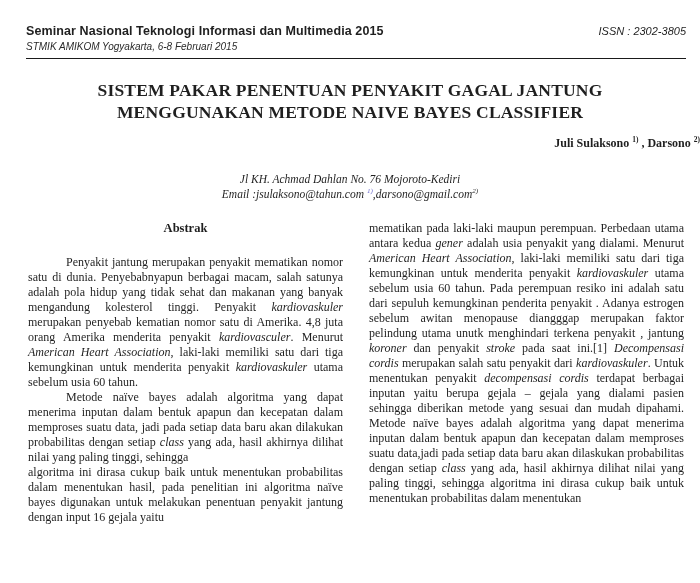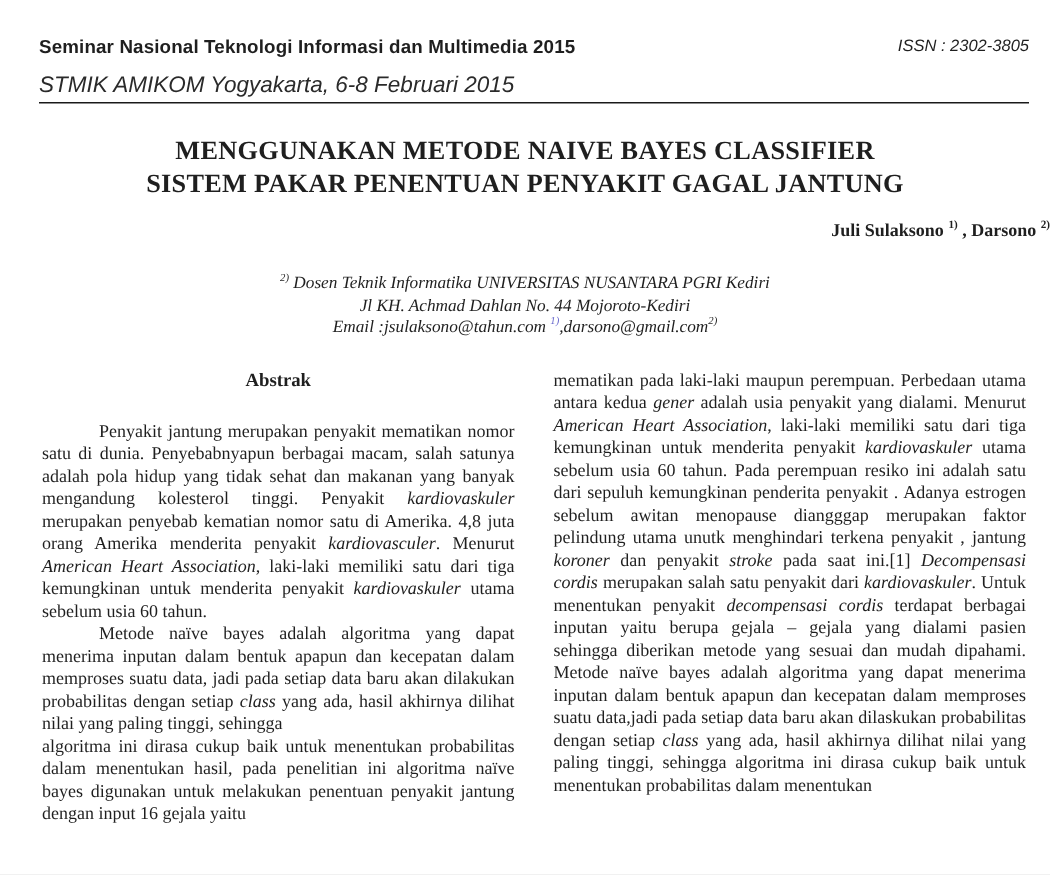--- a/index.html
+++ b/index.html
@@ -14,21 +14,21 @@
     overflow: hidden;
   }
   
   .header-row {
     display: flex; justify-content: space-between; align-items: flex-start;
     margin: 24px 14px 0 26px;
     font-family: "Liberation Sans", sans-serif;
     gap: 20px;
   }
   .conf-name { font-weight: bold; font-size: 12.5px; line-height: 14px; letter-spacing: 0.1px; }
-  .conf-venue { font-style: italic; font-size: 15px; line-height: 13px; margin-top: 12px; color: #2a2a2a; }
+  .conf-venue { font-style: italic; font-size: 10px; line-height: 13px; margin-top: 2px; color: #2a2a2a; }
   .issn { font-weight: normal; font-style: italic; font-size: 11px; line-height: 14px; white-space: nowrap; }
   .rule { border: 0; border-top: 1.6px solid #1a1a1a; margin: 5px 14px 0 26px; }
   
   .title { margin-top: 20px; text-align: center; font-weight: bold; font-size: 17.5px; line-height: 22px; letter-spacing: 0.2px; }
   .authors { margin-top: 13px; text-align: right; font-weight: bold; font-size: 12px; }
   .affiliations { margin-top: 21px; text-align: center; font-style: italic; font-size: 11.5px; line-height: 14.5px; }
   
   .cols {
     display: flex; gap: 26px;
     margin: 20px 16px 3px 28px;
@@ -53,29 +53,28 @@
     <div>
       <div class="conf-name">Seminar Nasional Teknologi Informasi dan Multimedia 2015</div>
       <div class="conf-venue">STMIK AMIKOM Yogyakarta, 6-8 Februari 2015</div>
     </div>
     <div class="issn">ISSN : 2302-3805</div>
   </div>
 
   <hr class="rule">
 
   <div class="title">
+    <div>SISTEM PAKAR PENENTUAN PENYAKIT GAGAL JANTUNG</div>
     <div>MENGGUNAKAN METODE NAIVE BAYES CLASSIFIER</div>
-    <div>SISTEM PAKAR PENENTUAN PENYAKIT GAGAL JANTUNG</div>
   </div>
 
   <div class="authors"><span>Juli Sulaksono </span><sup>1)</sup><span> , Darsono </span><sup>2)</sup></div>
 
   <div class="affiliations">
-    <div><sup>2)</sup><span> Dosen Teknik Informatika UNIVERSITAS NUSANTARA PGRI Kediri</span></div>
-    <div><span>Jl KH. Achmad Dahlan No. 44 Mojoroto-Kediri</span></div>
+    <div><span>Jl KH. Achmad Dahlan No. 76 Mojoroto-Kediri</span></div>
     <div><span>Email :jsulaksono@tahun.com </span><sup style="color: rgb(106, 106, 205);">1)</sup><span>,darsono@gmail.com</span><sup>2)</sup></div>
   </div>
 
   <div class="cols">
     <div class="col">
       <div class="abstract-heading">Abstrak</div>
       <div class="para"><span>Penyakit jantung merupakan penyakit mematikan nomor satu di dunia. Penyebabnyapun berbagai macam, salah satunya adalah pola hidup yang tidak sehat dan makanan yang banyak mengandung kolesterol tinggi. Penyakit </span><span class="i">kardiovaskuler</span><span> merupakan penyebab kematian nomor satu di Amerika. 4,8 juta orang Amerika menderita penyakit </span><span class="i">kardiovasculer</span><span>. Menurut </span><span class="i">American Heart Association</span><span>, laki-laki memiliki satu dari tiga kemungkinan untuk menderita penyakit </span><span class="i">kardiovaskuler</span><span> utama sebelum usia 60 tahun.</span></div>
       <div class="para"><span>Metode naïve bayes adalah algoritma yang dapat menerima inputan dalam bentuk apapun dan kecepatan dalam memproses suatu data, jadi pada setiap data baru akan dilakukan probabilitas dengan setiap </span><span class="i">class</span><span> yang ada, hasil akhirnya dilihat nilai yang paling tinggi, sehingga</span><br><span>algoritma ini dirasa cukup baik untuk menentukan probabilitas dalam menentukan hasil, pada penelitian ini algoritma naïve bayes digunakan untuk melakukan penentuan penyakit jantung dengan input 16 gejala yaitu</span></div>
     </div>
     <div class="col">

